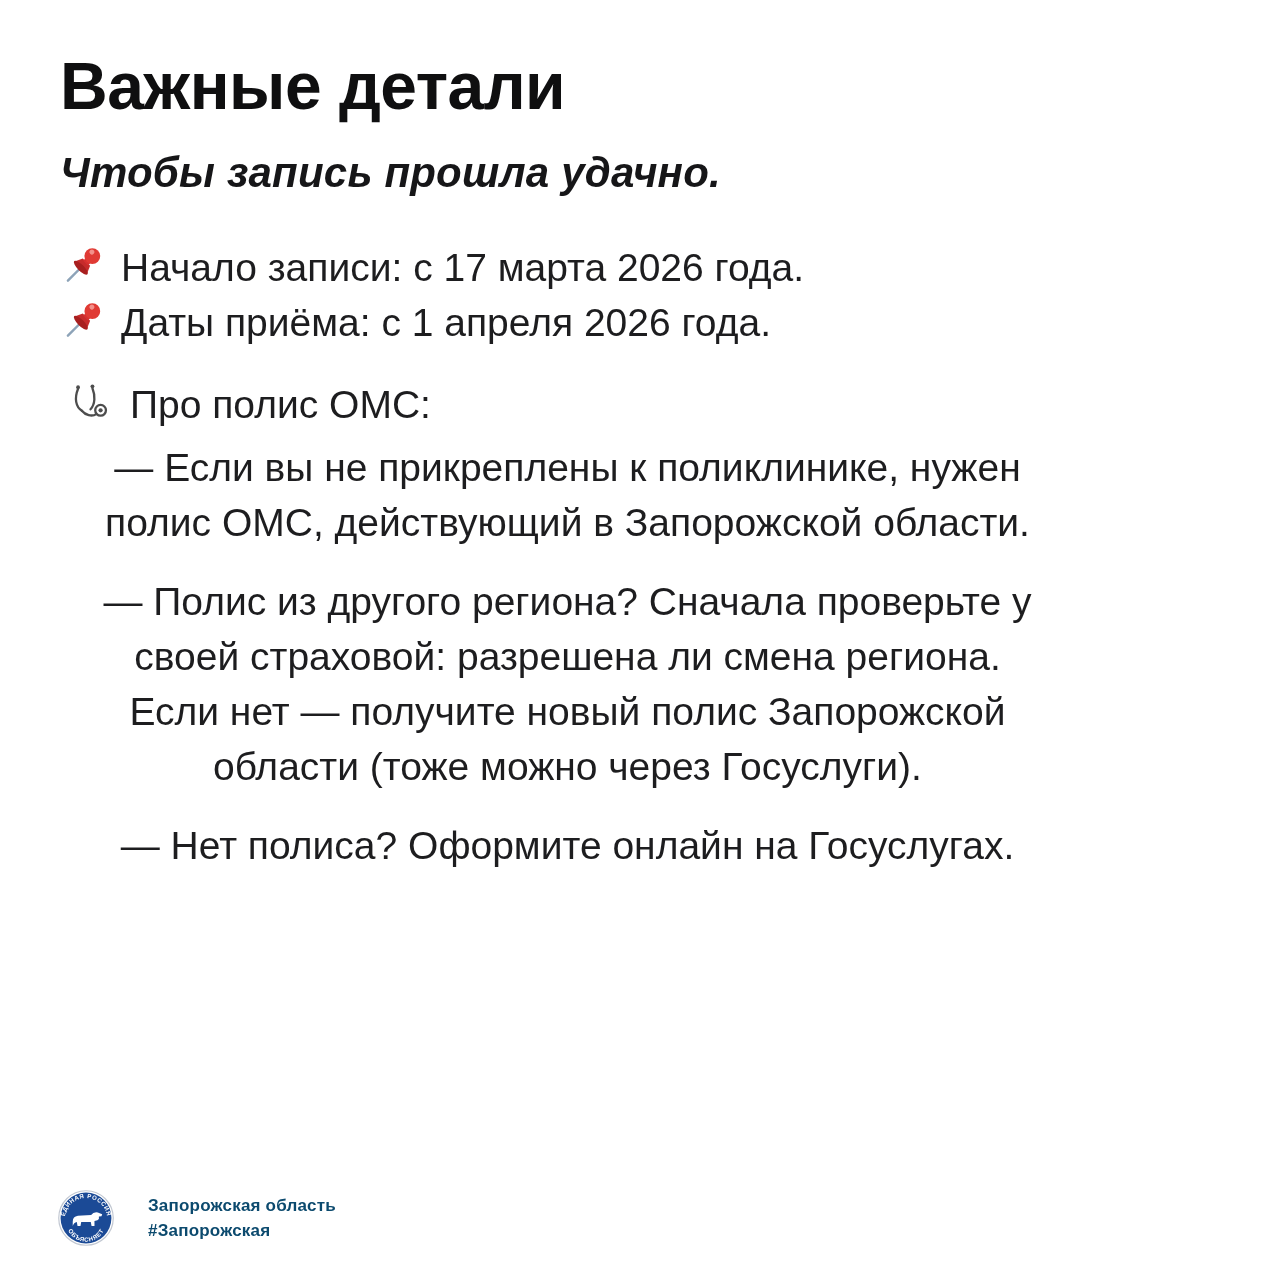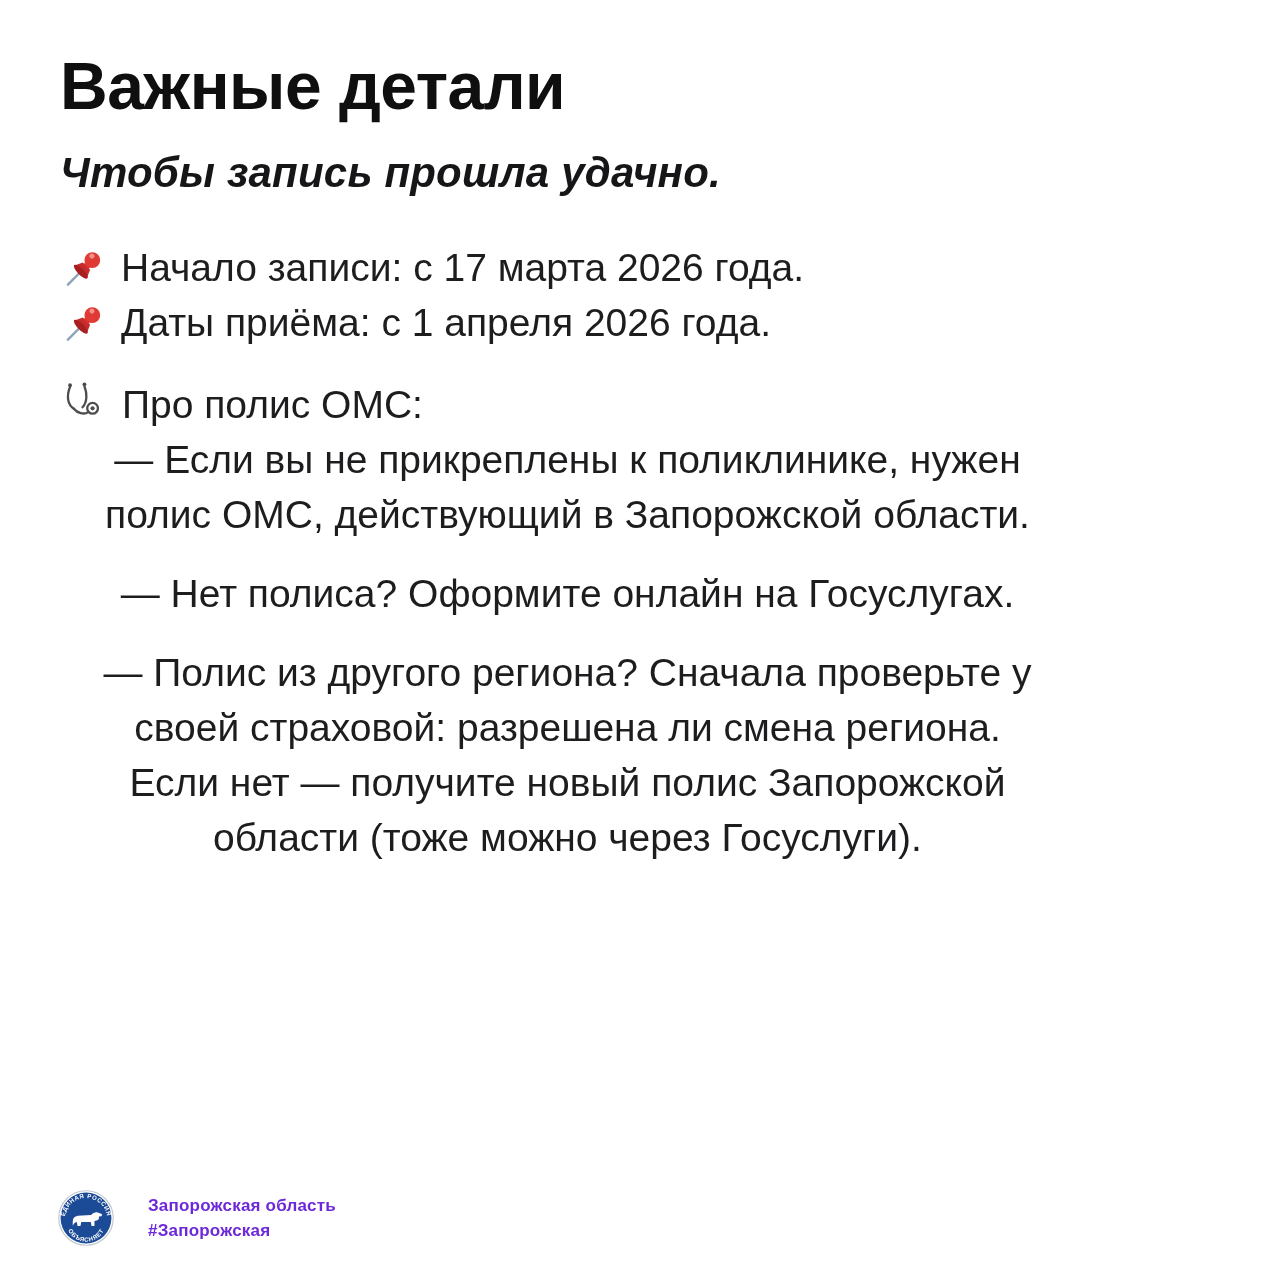--- a/index.html
+++ b/index.html
@@ -35,60 +35,60 @@
     color:#161618;
   }
   .pin-list{
     margin-top:44px;
     font-size:39px;
     line-height:55px;
     font-weight:400;
   }
   .pin-item{
     display:flex;
-    align-items:flex-end;
+    align-items:flex-start;
     gap:16px;
   }
   .icon{
     display:inline-flex;
     flex:0 0 auto;
   }
   .icon.pin{width:45px;height:50px;margin-top:1px;}
   .icon.steth{width:46px;height:50px;margin-top:1px;}
   .oms{
     margin-top:27px;
     font-size:39px;
     line-height:55px;
     font-weight:400;
   }
   .oms-heading-row{
     display:flex;
-    align-items:flex-start;
+    align-items:center;
     gap:16px;
-    margin:0;
+    margin:8px;
   }
   .oms p{
     margin:0;
     white-space:pre-line;
     text-align:center;
   }
   .oms p.spaced{
     margin-top:24px;
   }
   .footer{
     position:absolute;
     left:58px;
     bottom:34px;
     display:flex;
     align-items:center;
     gap:34px;
   }
   .footer-logo{width:56px;height:56px;}
   .footer-text{
-    color:#6d28d9;
+    color:#0c4a6e;
     font-weight:700;
     font-size:17px;
     line-height:25px;
     letter-spacing:0.2px;
   }
 </style>
 </head>
 <body>
 
 <div class="page">
@@ -140,25 +140,25 @@
             <path d="M25.5 6.5 C28.5 14, 28.5 23, 23.5 28.5"></path>
             <path d="M14.5 30 C18 34.5, 25 36.5, 29.5 33.5"></path>
             <circle cx="34" cy="29.5" r="5.6"></circle>
             <circle cx="34" cy="29.5" r="2.2" fill="#4d4d4d" stroke="none"></circle>
           </svg>
         </span>
         <span>Про полис ОМС:</span>
       </div>
       <p>— Если вы не прикреплены к поликлинике, нужен
 полис ОМС, действующий в Запорожской области.</p>
-      <p class="spaced">— Нет полиса? Оформите онлайн на Госуслугах.</p>
       <p class="spaced">— Полис из другого региона? Сначала проверьте у
 своей страховой: разрешена ли смена региона.
 Если нет — получите новый полис Запорожской
 области (тоже можно через Госуслуги).</p>
+      <p class="spaced">— Нет полиса? Оформите онлайн на Госуслугах.</p>
     </div>
 
   </div>
 
   <div class="footer">
     <span class="footer-logo">
       <svg viewBox="0 0 76 76" width="56" height="56">
         <defs>
           <path id="arcTop" d="M 9,40 A 29,29 0 0 1 67,40" fill="none"></path>
           <path id="arcBot" d="M 11,43 A 27,27 0 0 0 65,43" fill="none"></path>

